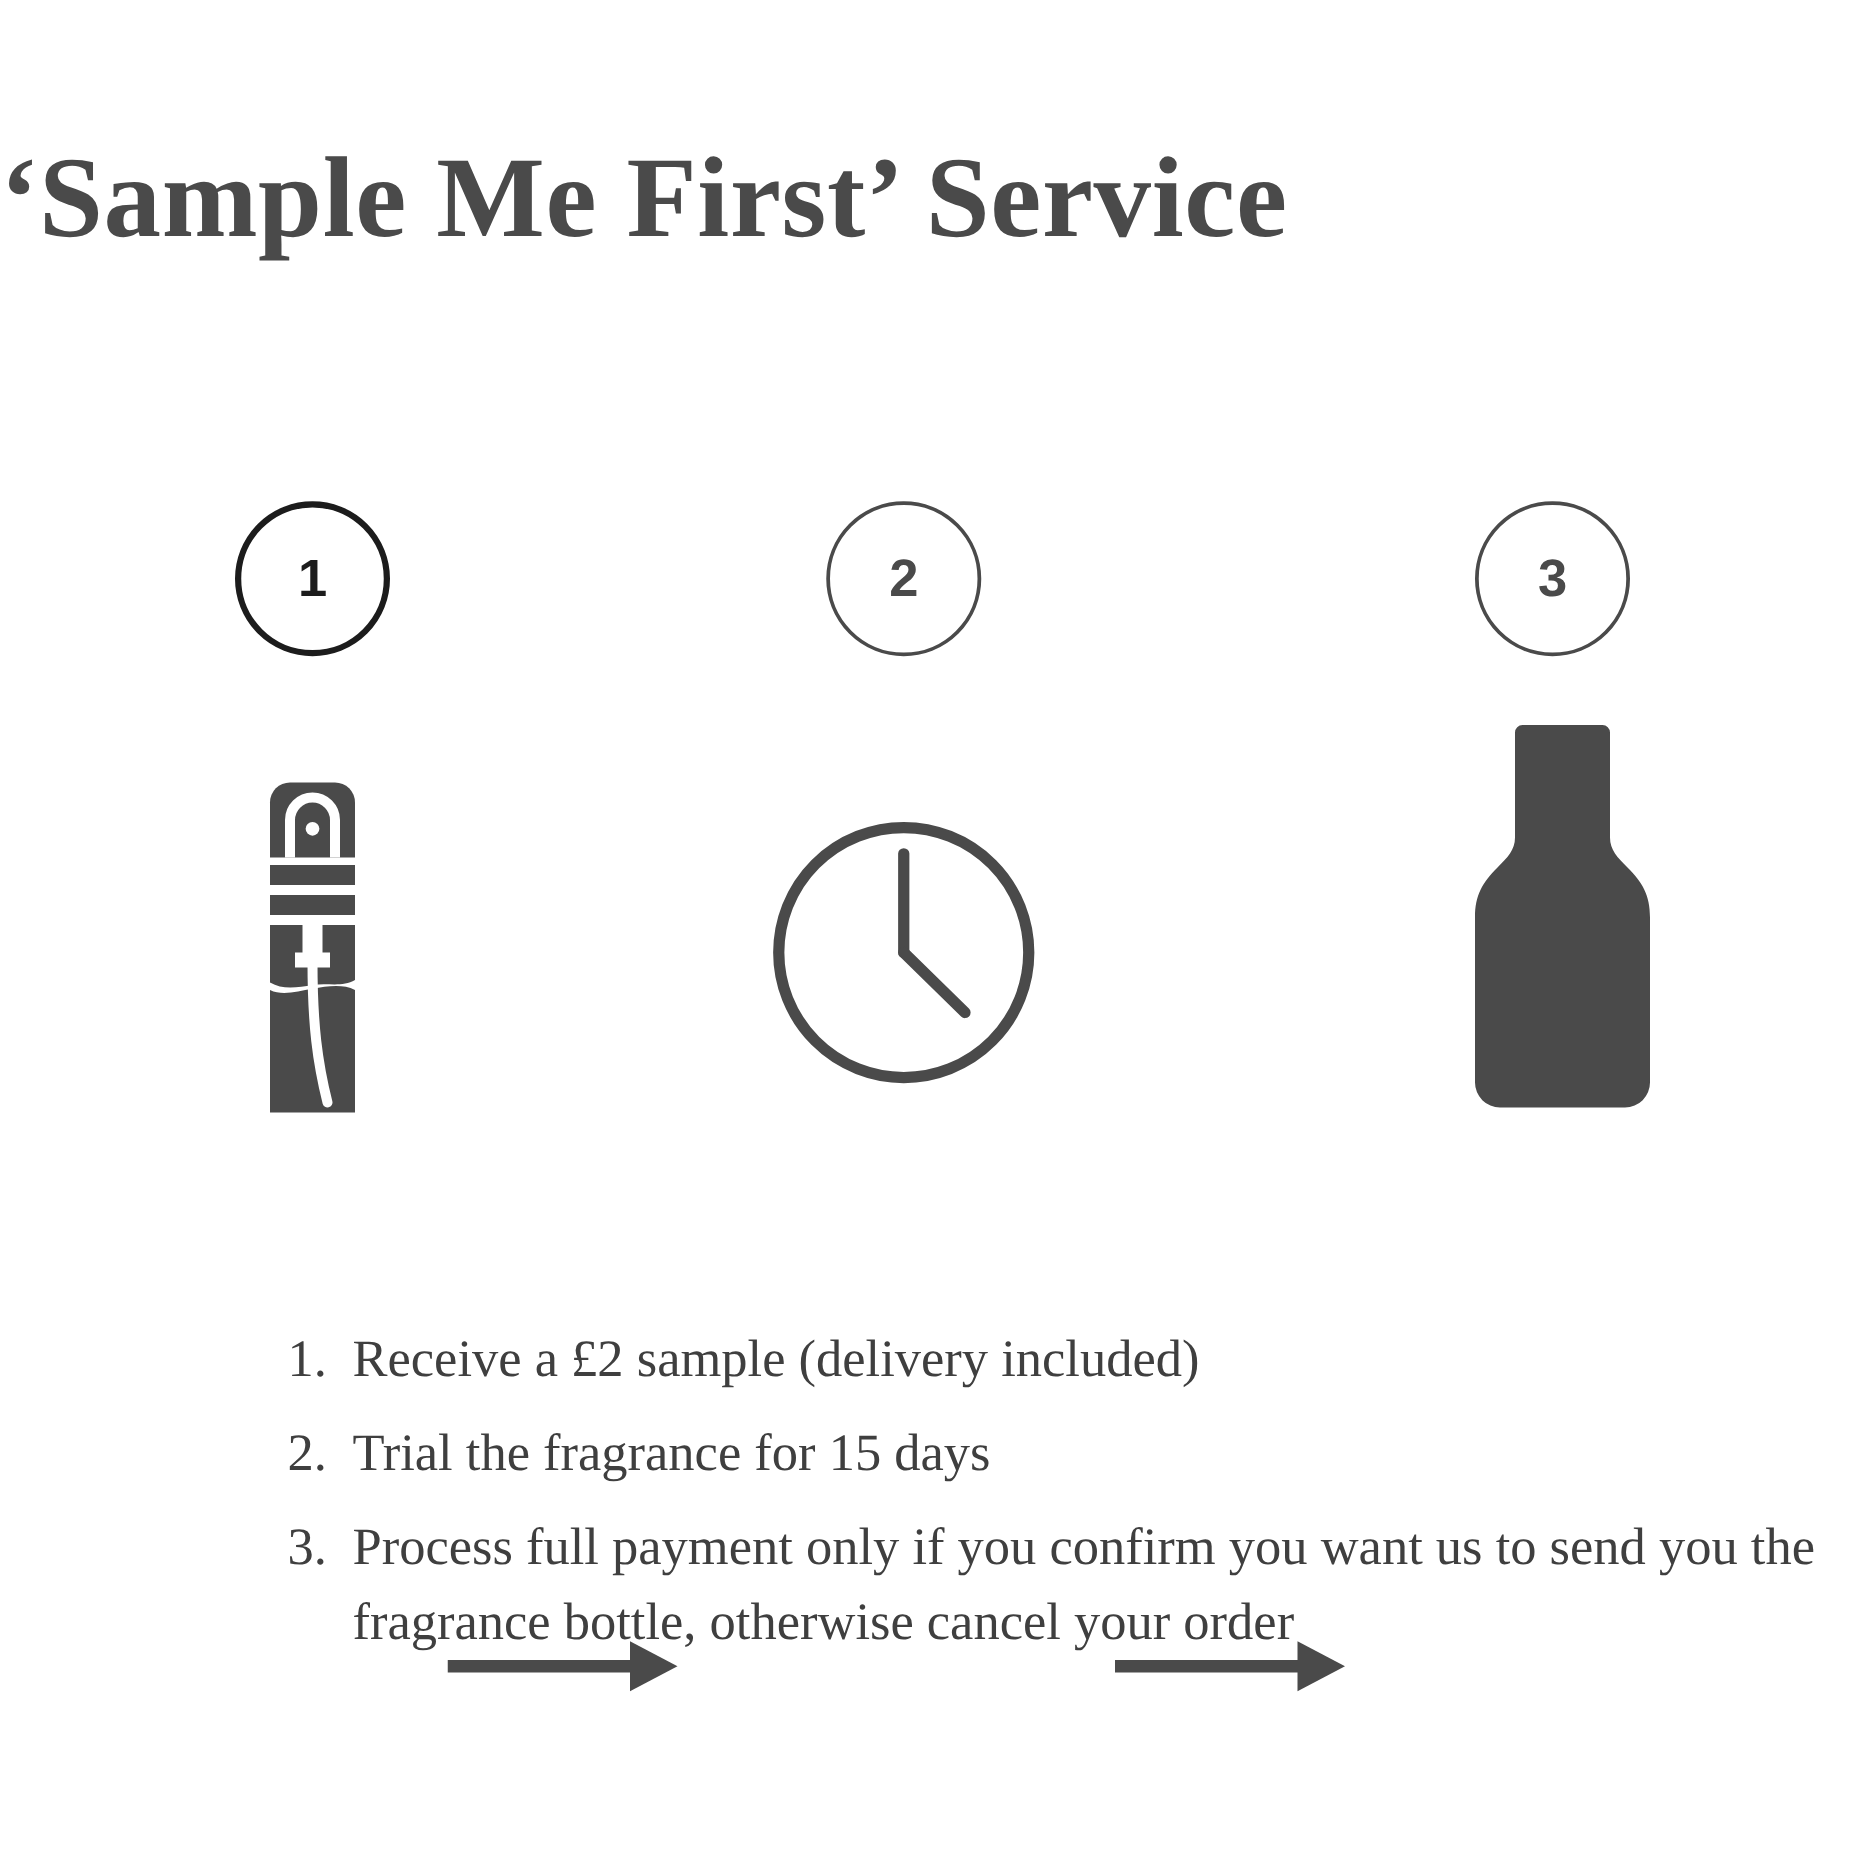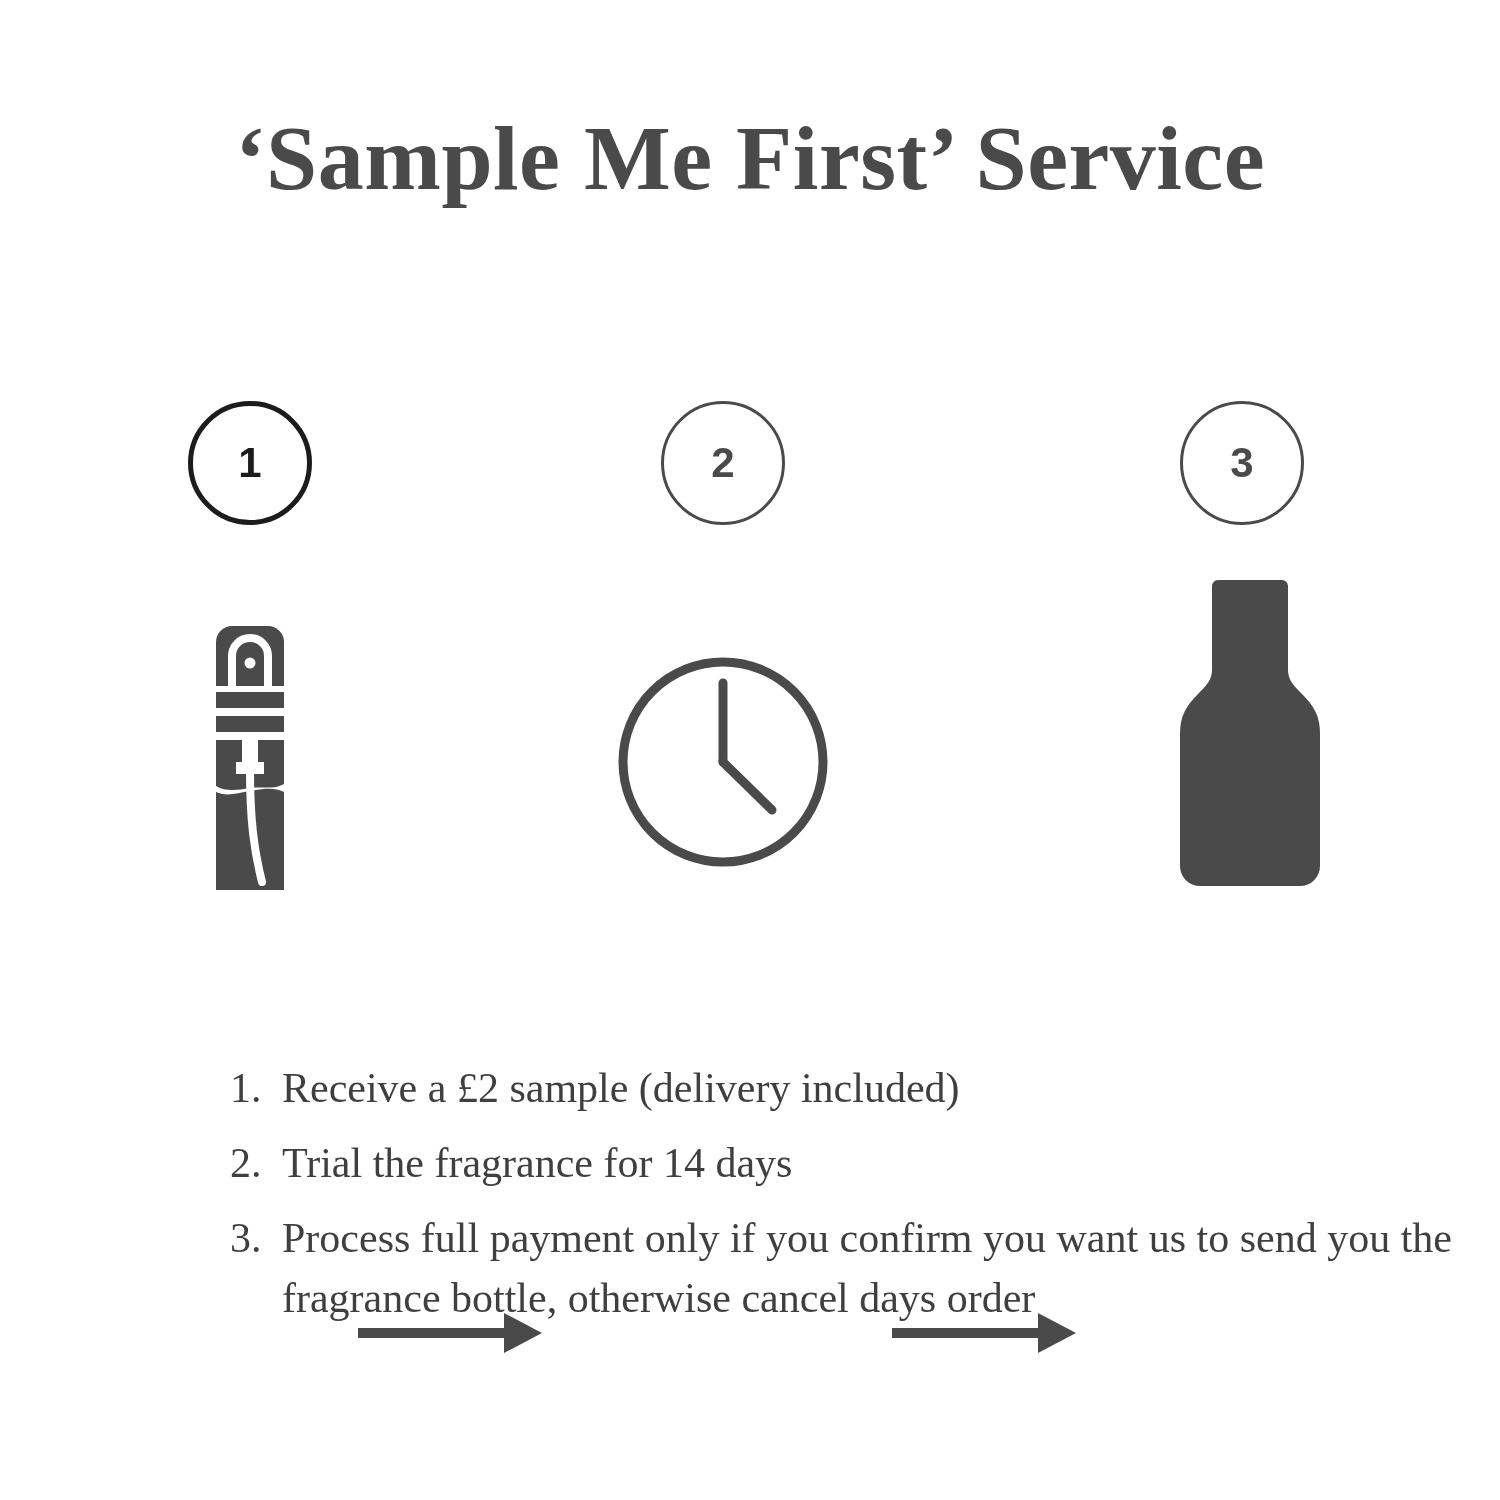--- a/index.html
+++ b/index.html
@@ -19,21 +19,21 @@
     height: 1500px;
     background: #ffffff;
   }
 
   
   .title {
     position: absolute;
     left: 0;
     top: 110px;
     width: 1500px;
-    text-align: center;
+    text-align: left;
     font-family: "Liberation Serif", "DejaVu Serif", serif;
     font-weight: bold;
     font-size: 92px;
     line-height: 1.05;
     letter-spacing: 0.5px;
     color: #4a4a4a;
     white-space: nowrap;
   }
 
   
@@ -218,21 +218,21 @@
 
   </div>
 
   <ol class="list">
     <li class="list-item">
       <span class="marker">1.</span>
       <span class="itext">Receive a £2 sample (delivery included)</span>
     </li>
     <li class="list-item">
       <span class="marker">2.</span>
-      <span class="itext">Trial the fragrance for 14 days</span>
+      <span class="itext">Trial the fragrance for 15 days</span>
     </li>
     <li class="list-item">
       <span class="marker">3.</span>
-      <span class="itext">Process full payment only if you confirm you want us to send you the fragrance bottle, otherwise cancel days order</span>
+      <span class="itext">Process full payment only if you confirm you want us to send you the fragrance bottle, otherwise cancel your order</span>
     </li>
   </ol>
 
 </div>
 
 </body></html>

